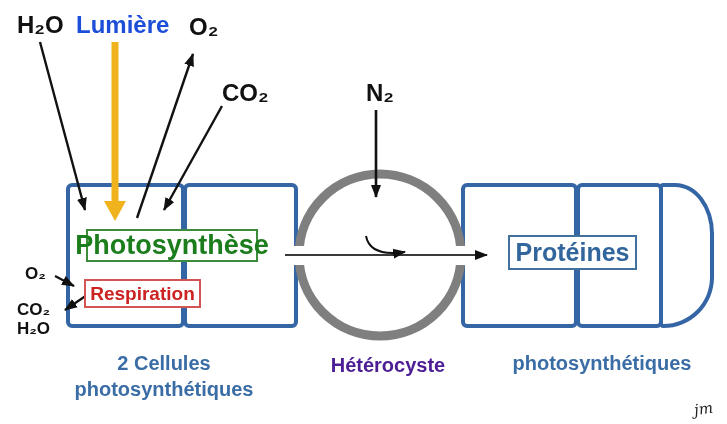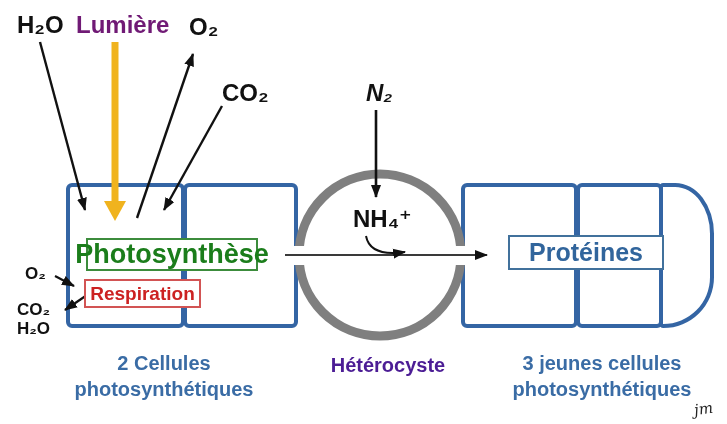--- a/index.html
+++ b/index.html
@@ -16,21 +16,21 @@
     border-radius:6px 55px 72px 6px / 6px 72px 72px 6px;
   }
   
   svg.overlay{position:absolute;left:0;top:0;z-index:2;pointer-events:none;}
   
   .lbl{
     position:absolute;font-weight:bold;white-space:nowrap;color:#111;z-index:3;line-height:1.1;
   }
   .lbl.big{font-size:24px;}
   .lbl.small{font-size:17px;}
-  .lbl.yellow{color:#701a75;}
+  .lbl.yellow{color:#1d4ed8;}
   .box{
     position:absolute;box-sizing:border-box;background:#ffffff;z-index:3;
     display:flex;align-items:center;justify-content:center;font-weight:bold;
   }
   .box.green{border:2px solid #3c8c3c;color:#1b7d1b;font-size:27px;}
   .box.red{border:2px solid #d25454;color:#cc2222;font-size:19px;}
   .box.blue{border:2px solid #41719c;color:#31659c;font-size:25px;}
   .caption{
     position:absolute;font-weight:bold;text-align:center;font-size:20px;line-height:26px;z-index:3;
   }
@@ -82,42 +82,40 @@
 
     <path d="M55,276 L74,286" stroke="#111" stroke-width="2.2" fill="none" marker-end="url(#ab)"></path>
 
     <path d="M87,295 L65,310" stroke="#111" stroke-width="2.2" fill="none" marker-end="url(#ab)"></path>
   </svg>
 
   <div class="lbl big" style="left:17px;top:12px;">H₂O</div>
   <div class="lbl big yellow" style="left:76px;top:12px;">Lumière</div>
   <div class="lbl big" style="left:189px;top:14px;">O₂</div>
   <div class="lbl big" style="left:222px;top:80px;">CO₂</div>
-  <div class="lbl big" style="left:366px;top:80px;font-style:italic;">N₂</div>
-  <div class="lbl big" style="left:353px;top:206px;">NH₄⁺</div>
+  <div class="lbl big" style="left:366px;top:80px;">N₂</div>
 
-  <div class="box green" style="left:86px;top:238px;width:172px;height:33px;">
+  <div class="box green" style="left:86px;top:229px;width:172px;height:33px;">
     <span>Photosynthèse</span>
   </div>
   <div class="box red" style="left:84px;top:279px;width:117px;height:29px;">
     <span>Respiration</span>
   </div>
-  <div class="box blue" style="left:508px;top:235px;width:156px;height:35px;">
+  <div class="box blue" style="left:508px;top:235px;width:129px;height:35px;">
     <span>Protéines</span>
   </div>
 
   <div class="lbl small" style="left:25px;top:265px;">O₂</div>
   <div class="lbl small" style="left:17px;top:301px;">CO₂</div>
   <div class="lbl small" style="left:17px;top:320px;">H₂O</div>
 
   <div class="caption blue" style="left:59px;top:350px;width:210px;">
     <div>2 Cellules</div>
     <div>photosynthétiques</div>
   </div>
   <div class="caption black" style="left:318px;top:352px;width:140px;">Hétérocyste</div>
   <div class="caption blue" style="left:497px;top:350px;width:210px;">
-    <div>3 jeunes cellules</div>
     <div>photosynthétiques</div>
   </div>
 
   <div class="signature" style="left:694px;top:400px;">jm</div>
 
 </div>
 
 </body></html>

